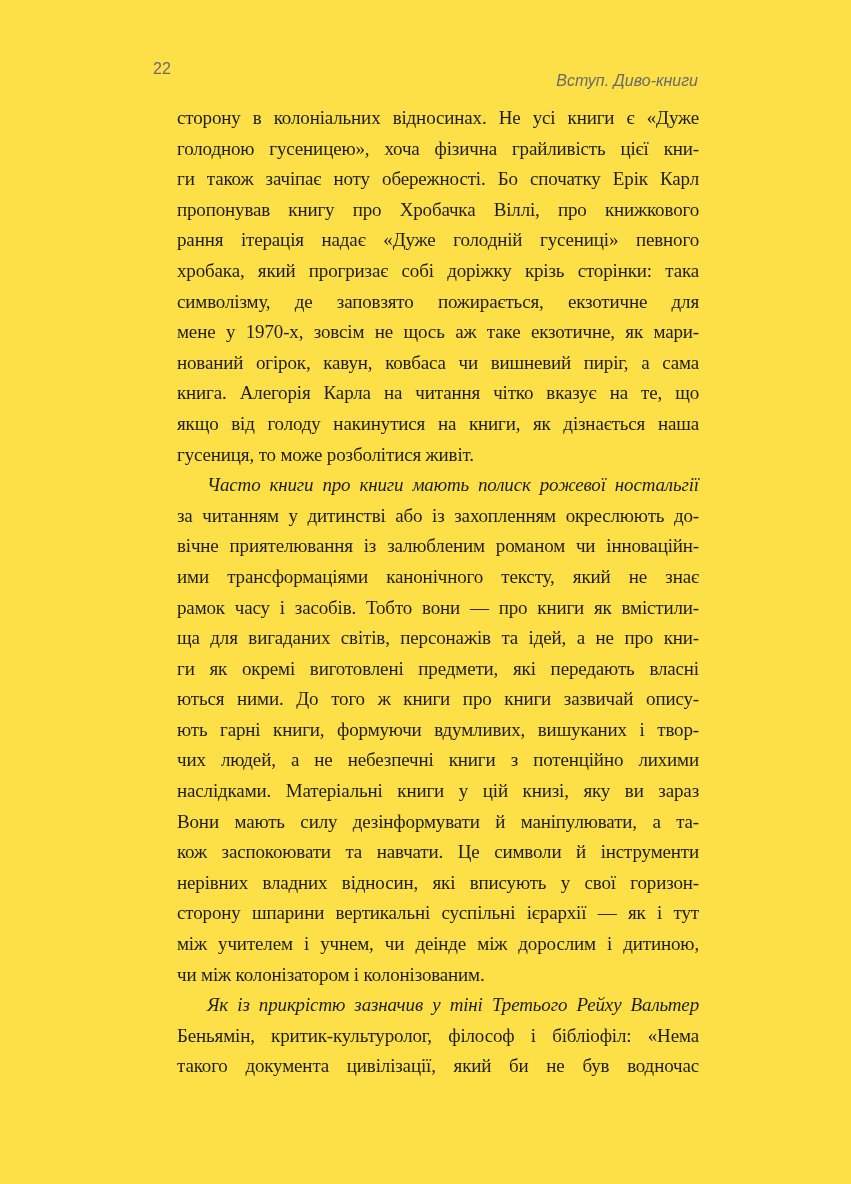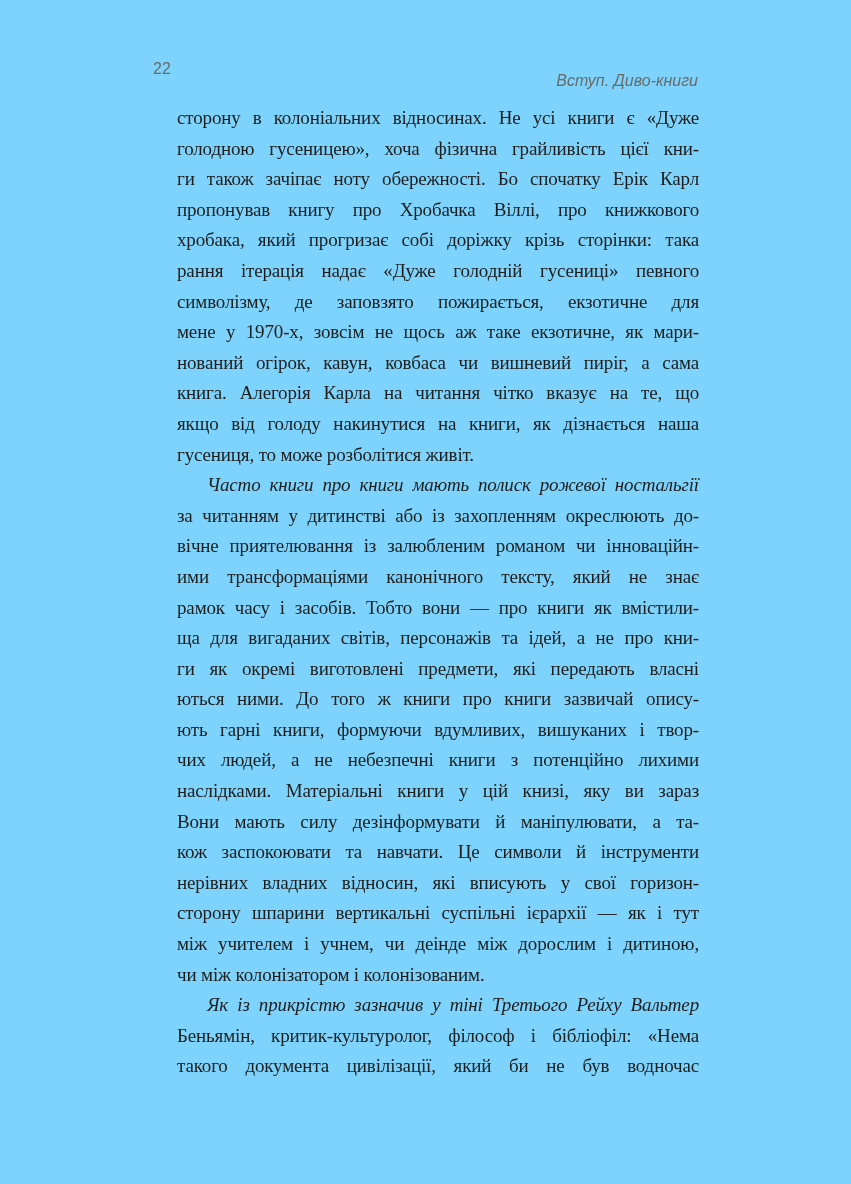--- a/index.html
+++ b/index.html
@@ -13,21 +13,21 @@
       position: relative;
       overflow: hidden;
       font-family: "Liberation Serif", "DejaVu Serif", serif;
       color: #1e1e1e;
     }
     .page {
       position: absolute;
       left: 0; top: 0;
       width: 851px;
       height: 1184px;
-      background: #7dd3fc;
+      background: #fde047;
     }
     .running-head {
       position: absolute;
       left: 153px;
       top: 60px;
       width: 545px;
       height: 24px;
       font-family: "Liberation Sans", "DejaVu Sans", sans-serif;
       font-size: 16px;
       color: #6a6a6a;
@@ -78,22 +78,22 @@
     <span class="chapter-title">Вступ. Диво-книги</span>
   </div>
 
   <div class="body-text">
 
     <div class="paragraph">
       <span class="line">сторону в колоніальних відносинах. Не усі книги є «Дуже</span>
       <span class="line">голодною гусеницею», хоча фізична грайливість цієї кни-</span>
       <span class="line">ги також зачіпає ноту обережності. Бо спочатку Ерік Карл</span>
       <span class="line">пропонував книгу про Хробачка Віллі, про книжкового</span>
+      <span class="line">рання ітерація надає «Дуже голодній гусениці» певного</span>
       <span class="line">хробака, який прогризає собі доріжку крізь сторінки: така</span>
-      <span class="line">рання ітерація надає «Дуже голодній гусениці» певного</span>
       <span class="line">символізму, де заповзято пожирається, екзотичне для</span>
       <span class="line">мене у 1970-х, зовсім не щось аж таке екзотичне, як мари-</span>
       <span class="line">нований огірок, кавун, ковбаса чи вишневий пиріг, а сама</span>
       <span class="line">книга. Алегорія Карла на читання чітко вказує на те, що</span>
       <span class="line">якщо від голоду накинутися на книги, як дізнається наша</span>
       <span class="line last">гусениця, то може розболітися живіт.</span>
     </div>
 
     <div class="paragraph">
       <span class="line indent">Часто книги про книги мають полиск рожевої ностальгії</span>

